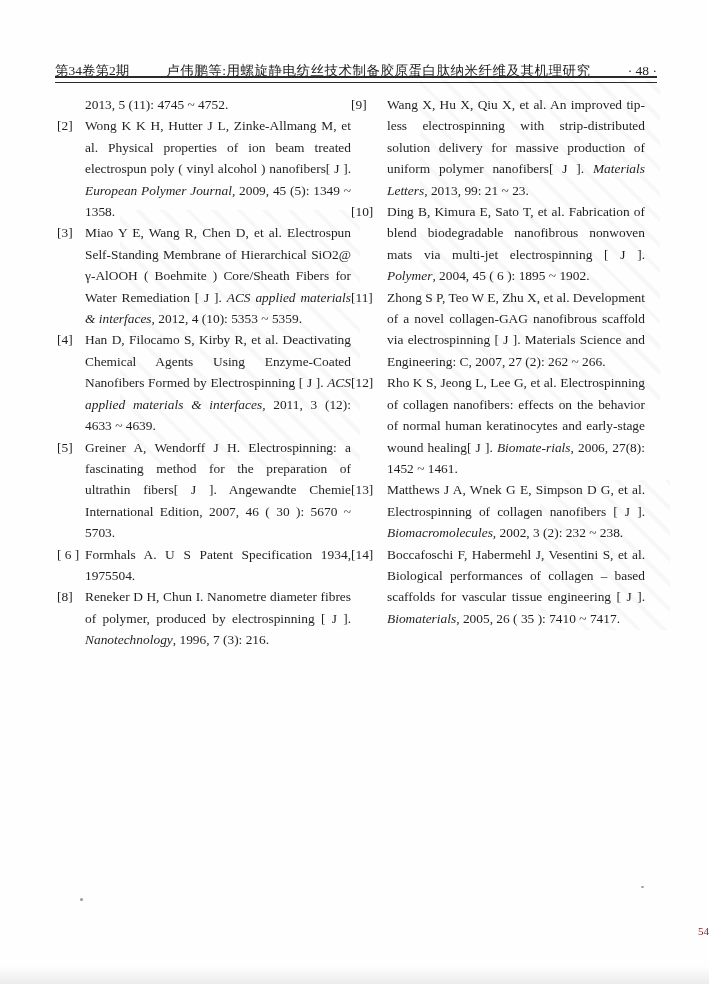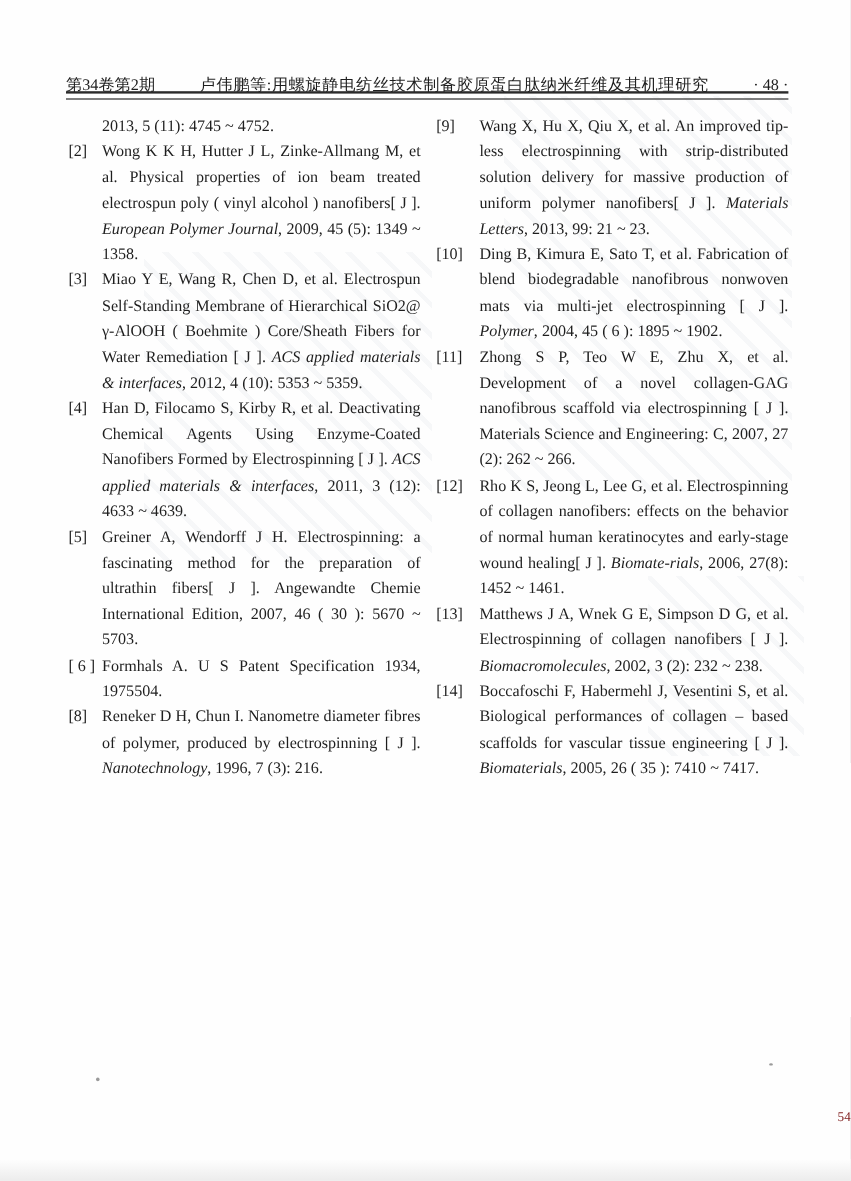--- a/index.html
+++ b/index.html
@@ -44,21 +44,20 @@
     height: 4px;
     border-top: 2.4px solid #2a2a2a;
     border-bottom: 1.6px solid #2a2a2a;
   }
 
   .columns {
     position: absolute;
     left: 57px; top: 94px;
     width: 600px;
     display: flex;
-    gap: 13px;
   }
   .col { width: 294px; font-size: 13.4px; line-height: 21.4px; text-align: justify; }
 
   .ref { position: relative; }
   .col-left  .ref { padding-left: 28px; text-indent: -28px; }
   .col-right .ref { padding-left: 36px; text-indent: -36px; }
   .ref .lbl { display: inline-block; text-indent: 0; }
   .col-left  .ref .lbl { min-width: 28px; }
   .col-right .ref .lbl { min-width: 36px; }
   .ref .it { font-style: italic; }

